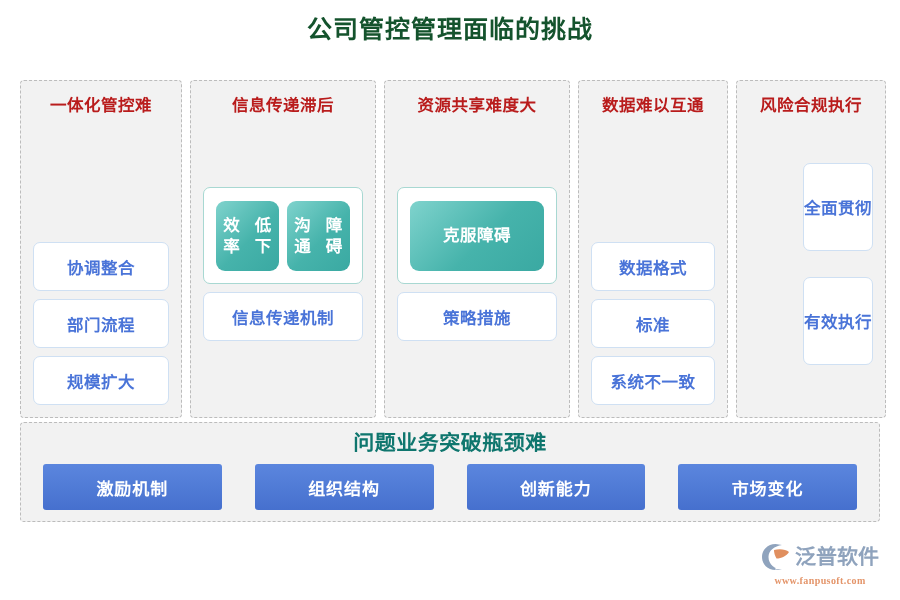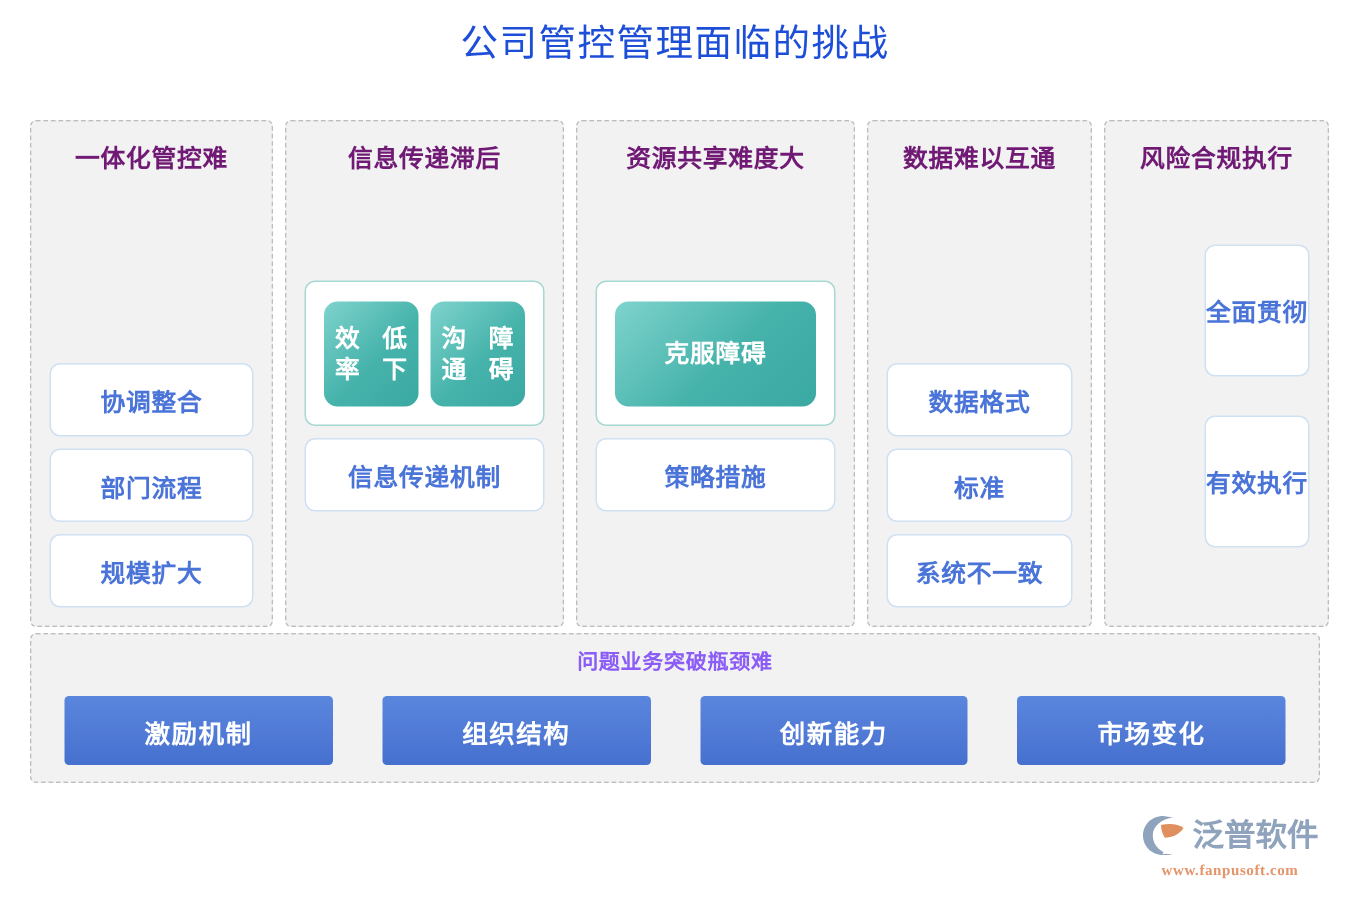--- a/index.html
+++ b/index.html
@@ -16,22 +16,22 @@
     position: relative;
   }
 
   .page-title {
     position: absolute;
     top: 12px;
     left: 0;
     width: 900px;
     text-align: center;
     font-size: 25px;
-    font-weight: normal;
-    color: #1d4ed8;
+    font-weight: bold;
+    color: #14532d;
     letter-spacing: 1px;
     line-height: 36px;
   }
 
   
   .columns {
     position: absolute;
     left: 20px;
     top: 80px;
     width: 860px;
@@ -55,21 +55,21 @@
   .col-1 { flex: 0 0 162px; }
   .col-2 { flex: 0 0 186px; }
   .col-3 { flex: 0 0 186px; }
   .col-4 { flex: 0 0 150px; }
   .col-5 { flex: 0 0 150px; }
 
   .column-title {
     text-align: center;
     font-size: 16.5px;
     font-weight: bold;
-    color: #701a75;
+    color: #b91c1c;
     letter-spacing: 0.5px;
     line-height: 22px;
     margin-bottom: 6px;
     white-space: nowrap;
   }
 
   .col-body {
     flex: 1 1 auto;
     display: flex;
     flex-direction: column;
@@ -135,23 +135,23 @@
     width: 860px;
     height: 100px;
     background: #f2f2f2;
     border: 1px dashed #bcbcbc;
     border-radius: 4px;
     box-sizing: border-box;
     padding: 8px 22px 0 22px;
   }
   .bottom-title {
     text-align: center;
-    font-size: 14px;
-    font-weight: bold;
-    color: #8b5cf6;
+    font-size: 21px;
+    font-weight: bold;
+    color: #0f766e;
     letter-spacing: 0.5px;
     line-height: 24px;
     margin-bottom: 9px;
   }
   .bottom-row {
     display: flex;
     gap: 33px;
     justify-content: space-between;
   }
   .bbox {

